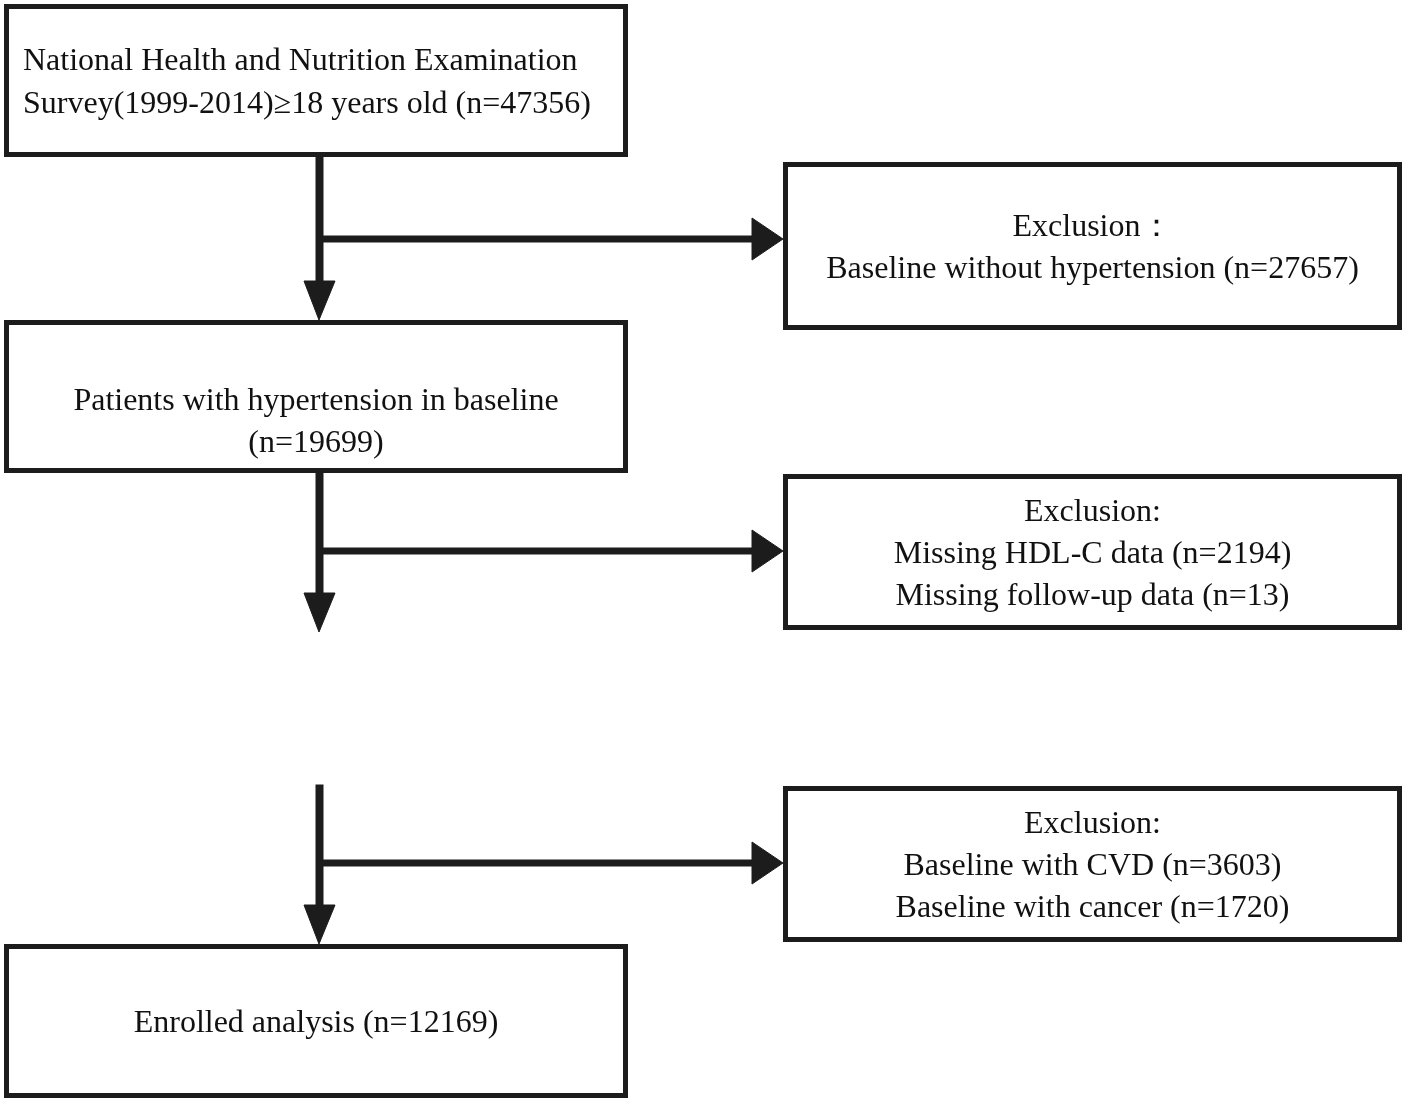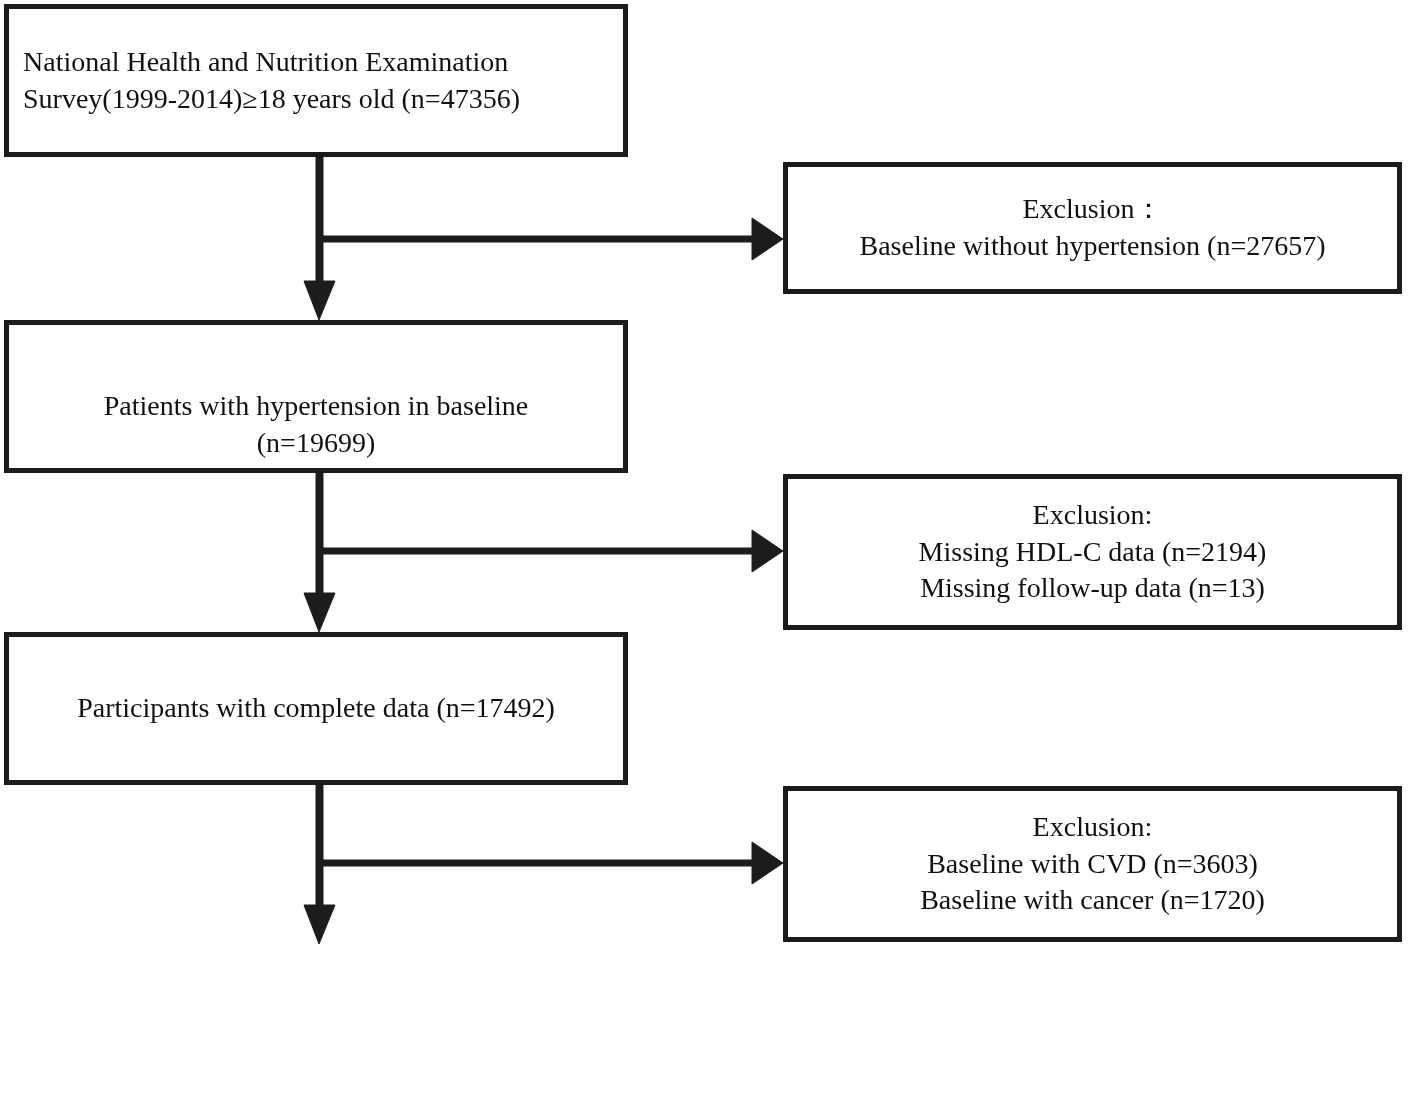--- a/index.html
+++ b/index.html
@@ -21,39 +21,39 @@
   .node {
     position: absolute;
     box-sizing: border-box;
     border: 5px solid #1c1c1c;
     background: #ffffff;
     display: flex;
     align-items: center;
     justify-content: center;
     text-align: center;
     color: #111111;
-    font-size: 28px;
+    font-size: 32px;
     line-height: 1.32;
     padding: 6px 14px;
   }
   .node .txt {
     width: 100%;
     white-space: pre-line;
   }
 
   
   .main-node { left: 4px; width: 624px; }
   .n1 { top: 4px;   height: 153px; }
   .n2 { top: 320px; height: 153px; align-items: flex-end; }
   .n3 { top: 632px; height: 153px; }
   .n4 { top: 944px; height: 154px; }
 
   
   .excl-node { left: 783px; width: 619px; }
-  .e1 { top: 162px; height: 132px; }
+  .e1 { top: 162px; height: 168px; }
   .e2 { top: 474px; height: 156px; }
   .e3 { top: 786px; height: 156px; }
 
   
   .connector {
     position: absolute;
     left: 0;
     top: 0;
     width: 1417px;
     height: 1109px;
@@ -102,24 +102,24 @@
   <div class="node main-node n1">
     <span class="txt" style="text-align:left;">National Health and Nutrition Examination
 Survey(1999-2014)≥18 years old (n=47356)</span>
   </div>
 
   <div class="node main-node n2">
     <span class="txt">Patients with hypertension in baseline
 (n=19699)</span>
   </div>
 
-  <div class="node main-node n3">
-    <span class="txt">Participants with complete data (n=17492)</span>
+
+  <div class="node main-node n4">
+    <span class="txt">Enrolled analysis (n=12169)</span>
   </div>
-
 
   <div class="node excl-node e1">
     <span class="txt">Exclusion：
 Baseline without hypertension (n=27657)</span>
   </div>
 
   <div class="node excl-node e2">
     <span class="txt">Exclusion:
 Missing HDL-C data (n=2194)
 Missing follow-up data (n=13)</span>

